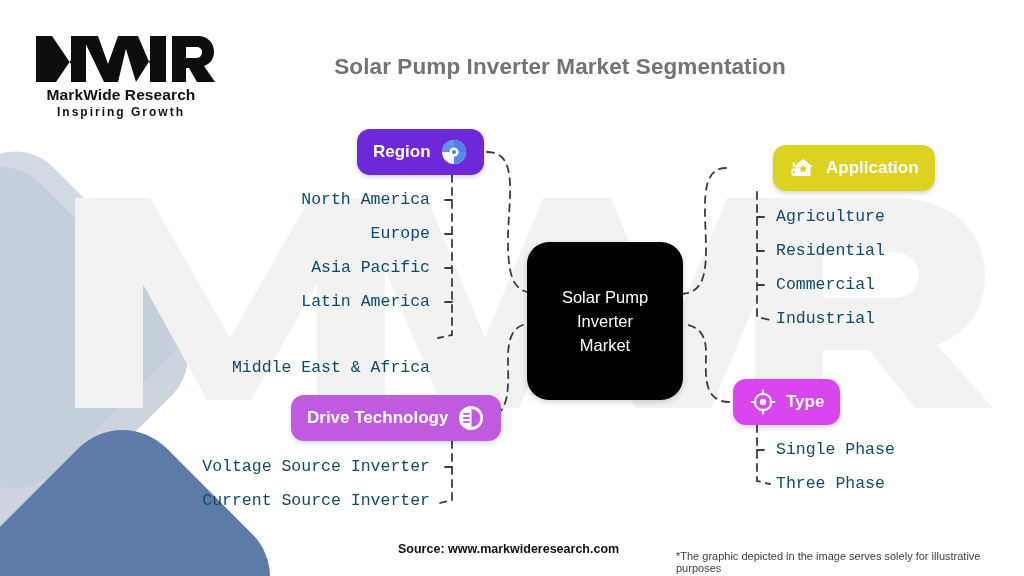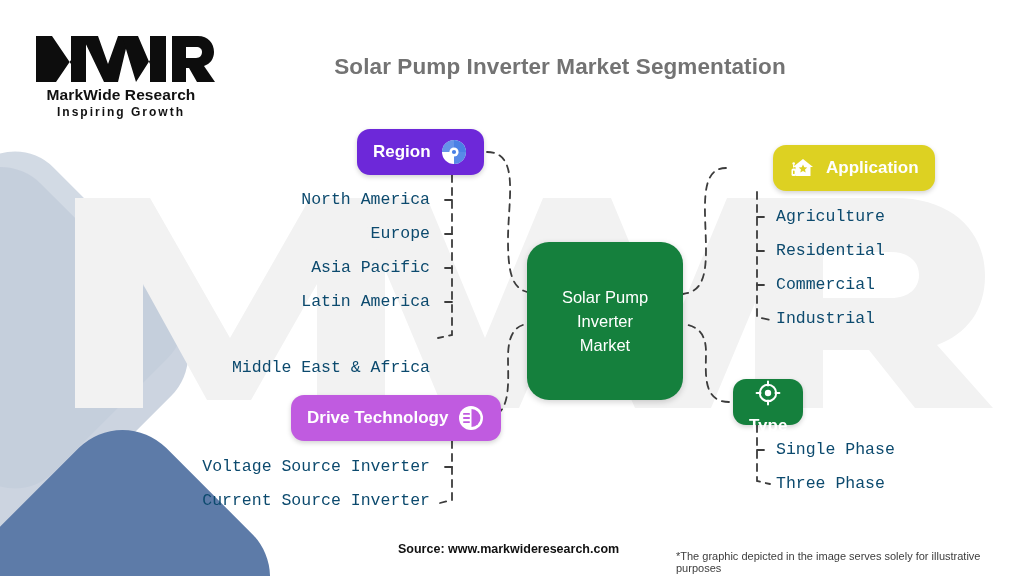--- a/index.html
+++ b/index.html
@@ -117,21 +117,21 @@
     pointer-events: none;
   }
 
   
   .center-node {
     position: absolute;
     left: 527px;
     top: 242px;
     width: 156px;
     height: 158px;
-    background: #15803d;
+    background: #000000;
     border-radius: 22px;
     display: flex;
     align-items: center;
     justify-content: center;
     box-shadow: 0 2px 6px rgba(0,0,0,0.18);
   }
   .center-label {
     color: #ffffff;
     font-size: 16.5px;
     line-height: 24px;
@@ -175,22 +175,21 @@
   }
   .badge-drive {
     left: 291px;
     top: 395px;
     background: #c25ae0;
     background: #c05be0;
   }
   .badge-type {
     left: 733px;
     top: 379px;
-    background: #15803d;
-    flex-direction: column;
+    background: #d946ef;
   }
 
   
   .leaf {
     position: absolute;
     font-size: 16.5px;
     color: #0c4a6e;
     white-space: nowrap;
     font-family: Liberation Mono, monospace;
   }

